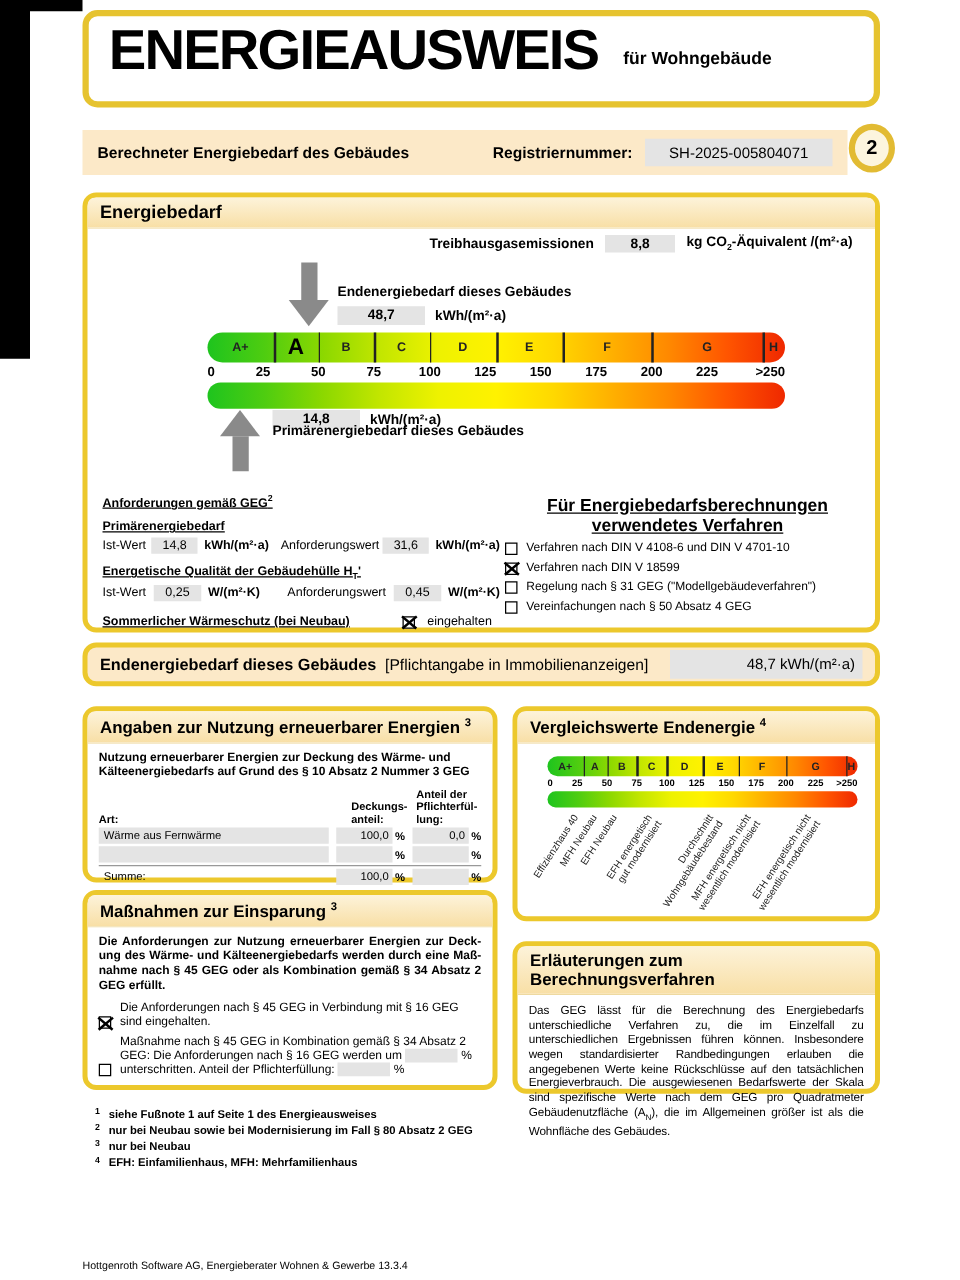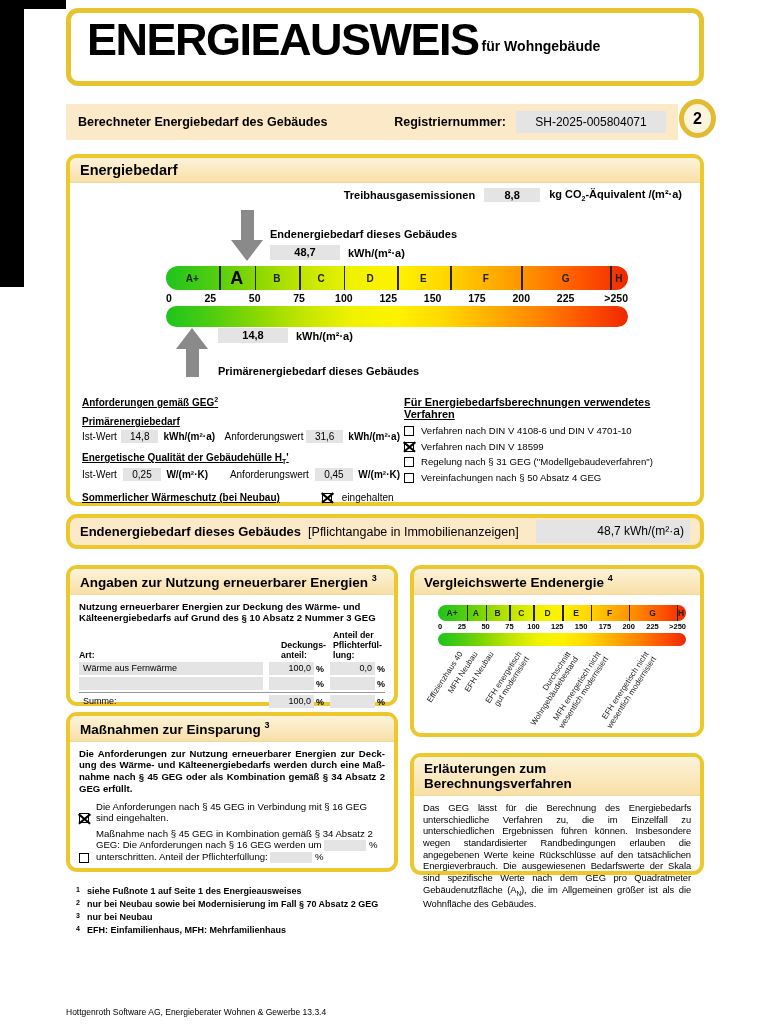--- a/index.html
+++ b/index.html
@@ -4,21 +4,21 @@
 <style>
   html,body{margin:0;padding:0;background:#fff;}
   .page{position:relative;width:768px;height:1024px;background:#fff;
         font-family:"Liberation Sans",sans-serif;color:#000;overflow:hidden;}
   .artifact-left{position:absolute;left:0;top:0;width:24px;height:287px;background:#000;}
   .artifact-top{position:absolute;left:0;top:0;width:66px;height:9px;background:#000;}
 
   
   .title-box{position:absolute;left:66px;top:8px;width:638px;height:78px;border:5px solid #e6c32f;
              border-radius:12px;background:#fff;box-sizing:border-box;padding:4px 16px 2px;}
-  .title-row{display:flex;align-items:flex-end;gap:3px;}
+  .title-row{display:flex;align-items:flex-end;gap:20px;}
   .main-title{font-size:45px;font-weight:bold;letter-spacing:-1.5px;line-height:1.0;}
   .title-sub{font-size:14px;font-weight:bold;padding-bottom:8px;}
   .law-row{font-size:12px;display:flex;align-items:center;margin-top:0px;}
   .law-row sup{font-size:8px;margin-left:2px;}
   .field{background:#e4e4e4;text-align:center;}
   .date-box{width:118px;margin-left:14px;padding:1px 0;font-size:12px;}
 
   .info-bar{position:absolute;left:66px;top:104px;width:612px;height:36px;background:#fce9c8;
             display:flex;align-items:center;font-size:12.5px;font-weight:bold;
             padding:0 12px;box-sizing:border-box;}
@@ -174,21 +174,21 @@
     <div class="ebar" style="position:absolute;left:96px;top:148px;width:462px;height:21px;border-radius:11px;"></div>
 
     <div class="arrow-up" style="position:absolute;left:106px;top:170px;width:32px;">
       <div class="head"></div>
         <div class="shaft"></div>
     </div>
     <div style="position:absolute;left:148px;top:170px;display:flex;align-items:center;gap:8px;font-size:11px;">
       <span class="field" style="width:70px;height:15px;line-height:15px;font-weight:bold;">14,8</span>
       <span style="font-weight:bold;">kWh/(m²·a)</span>
     </div>
-    <div style="position:absolute;left:148px;top:207px;font-size:11px;font-weight:bold;">Primärenergiebedarf dieses Gebäudes</div>
+    <div style="position:absolute;left:148px;top:181px;font-size:11px;font-weight:bold;">Primärenergiebedarf dieses Gebäudes</div>
 
     <div style="position:absolute;left:12px;top:238px;width:318px;">
       <div style="font-size:10px;font-weight:bold;" class="ul"><span>Anforderungen gemäß GEG</span><sup style="font-size:7px;">2</sup></div>
       <div class="ul" style="font-size:10px;font-weight:bold;margin-top:8px;">Primärenergiebedarf</div>
       <div class="afr">
         <span class="lab">Ist-Wert</span>
         <span class="field vb">14,8</span>
         <span class="un">kWh/(m²·a)</span>
         <span class="req">Anforderungswert</span>
         <span class="field vb">31,6</span>
@@ -204,21 +204,21 @@
         <span class="un2">W/(m²·K)</span>
       </div>
       <div style="display:flex;align-items:center;margin-top:11px;font-size:10px;">
         <span class="ul" style="font-weight:bold;">Sommerlicher Wärmeschutz (bei Neubau)</span>
         <span class="cb checked" style="margin-left:42px;"></span>
         <span style="margin-left:10px;">eingehalten</span>
       </div>
     </div>
 
     <div style="position:absolute;left:334px;top:238px;width:292px;">
-      <div class="ul" style="font-size:11px;font-weight:bold;margin-bottom:5px;">Für Energiebedarfsberechnungen verwendetes Verfahren</div>
+      <div class="ul" style="font-size:14px;font-weight:bold;margin-bottom:5px;text-align:center;">Für Energiebedarfsberechnungen verwendetes Verfahren</div>
       <div class="opt">
         <span class="cb"></span>
         <span>Verfahren nach DIN V 4108-6 und DIN V 4701-10</span>
       </div>
       <div class="opt">
         <span class="cb checked"></span>
         <span>Verfahren nach DIN V 18599</span>
       </div>
       <div class="opt">
         <span class="cb"></span>
@@ -345,21 +345,21 @@
     <div class="just" style="padding:6px 9px;font-size:9.4px;line-height:1.24;letter-spacing:-0.1px;"><span>Das GEG lässt für die Berechnung des Energiebedarfs unterschiedliche Verfahren zu, die im Einzelfall zu unterschiedlichen Ergebnissen führen können. Insbesondere wegen standardisierter Randbedingungen erlauben die angegebenen Werte keine Rückschlüsse auf den tatsächlichen Energieverbrauch. Die ausgewiesenen Bedarfswerte der Skala sind spezifische Werte nach dem GEG pro Quadratmeter Gebäudenutzfläche (A</span><sub style="font-size:6.5px;">N</sub><span>), die im Allgemeinen größer ist als die Wohnfläche des Gebäudes.</span></div>
   </div>
 
   <div style="position:absolute;left:76px;top:886px;font-weight:bold;">
     <div class="fnote">
         <sup>1</sup>
         <span>siehe Fußnote 1 auf Seite 1 des Energieausweises</span>
       </div>
     <div class="fnote">
         <sup>2</sup>
-        <span>nur bei Neubau sowie bei Modernisierung im Fall § 70 Absatz 2 GEG</span>
+        <span>nur bei Neubau sowie bei Modernisierung im Fall § 80 Absatz 2 GEG</span>
       </div>
     <div class="fnote">
         <sup>3</sup>
         <span>nur bei Neubau</span>
       </div>
     <div class="fnote">
         <sup>4</sup>
         <span>EFH: Einfamilienhaus, MFH: Mehrfamilienhaus</span>
       </div>
   </div>

